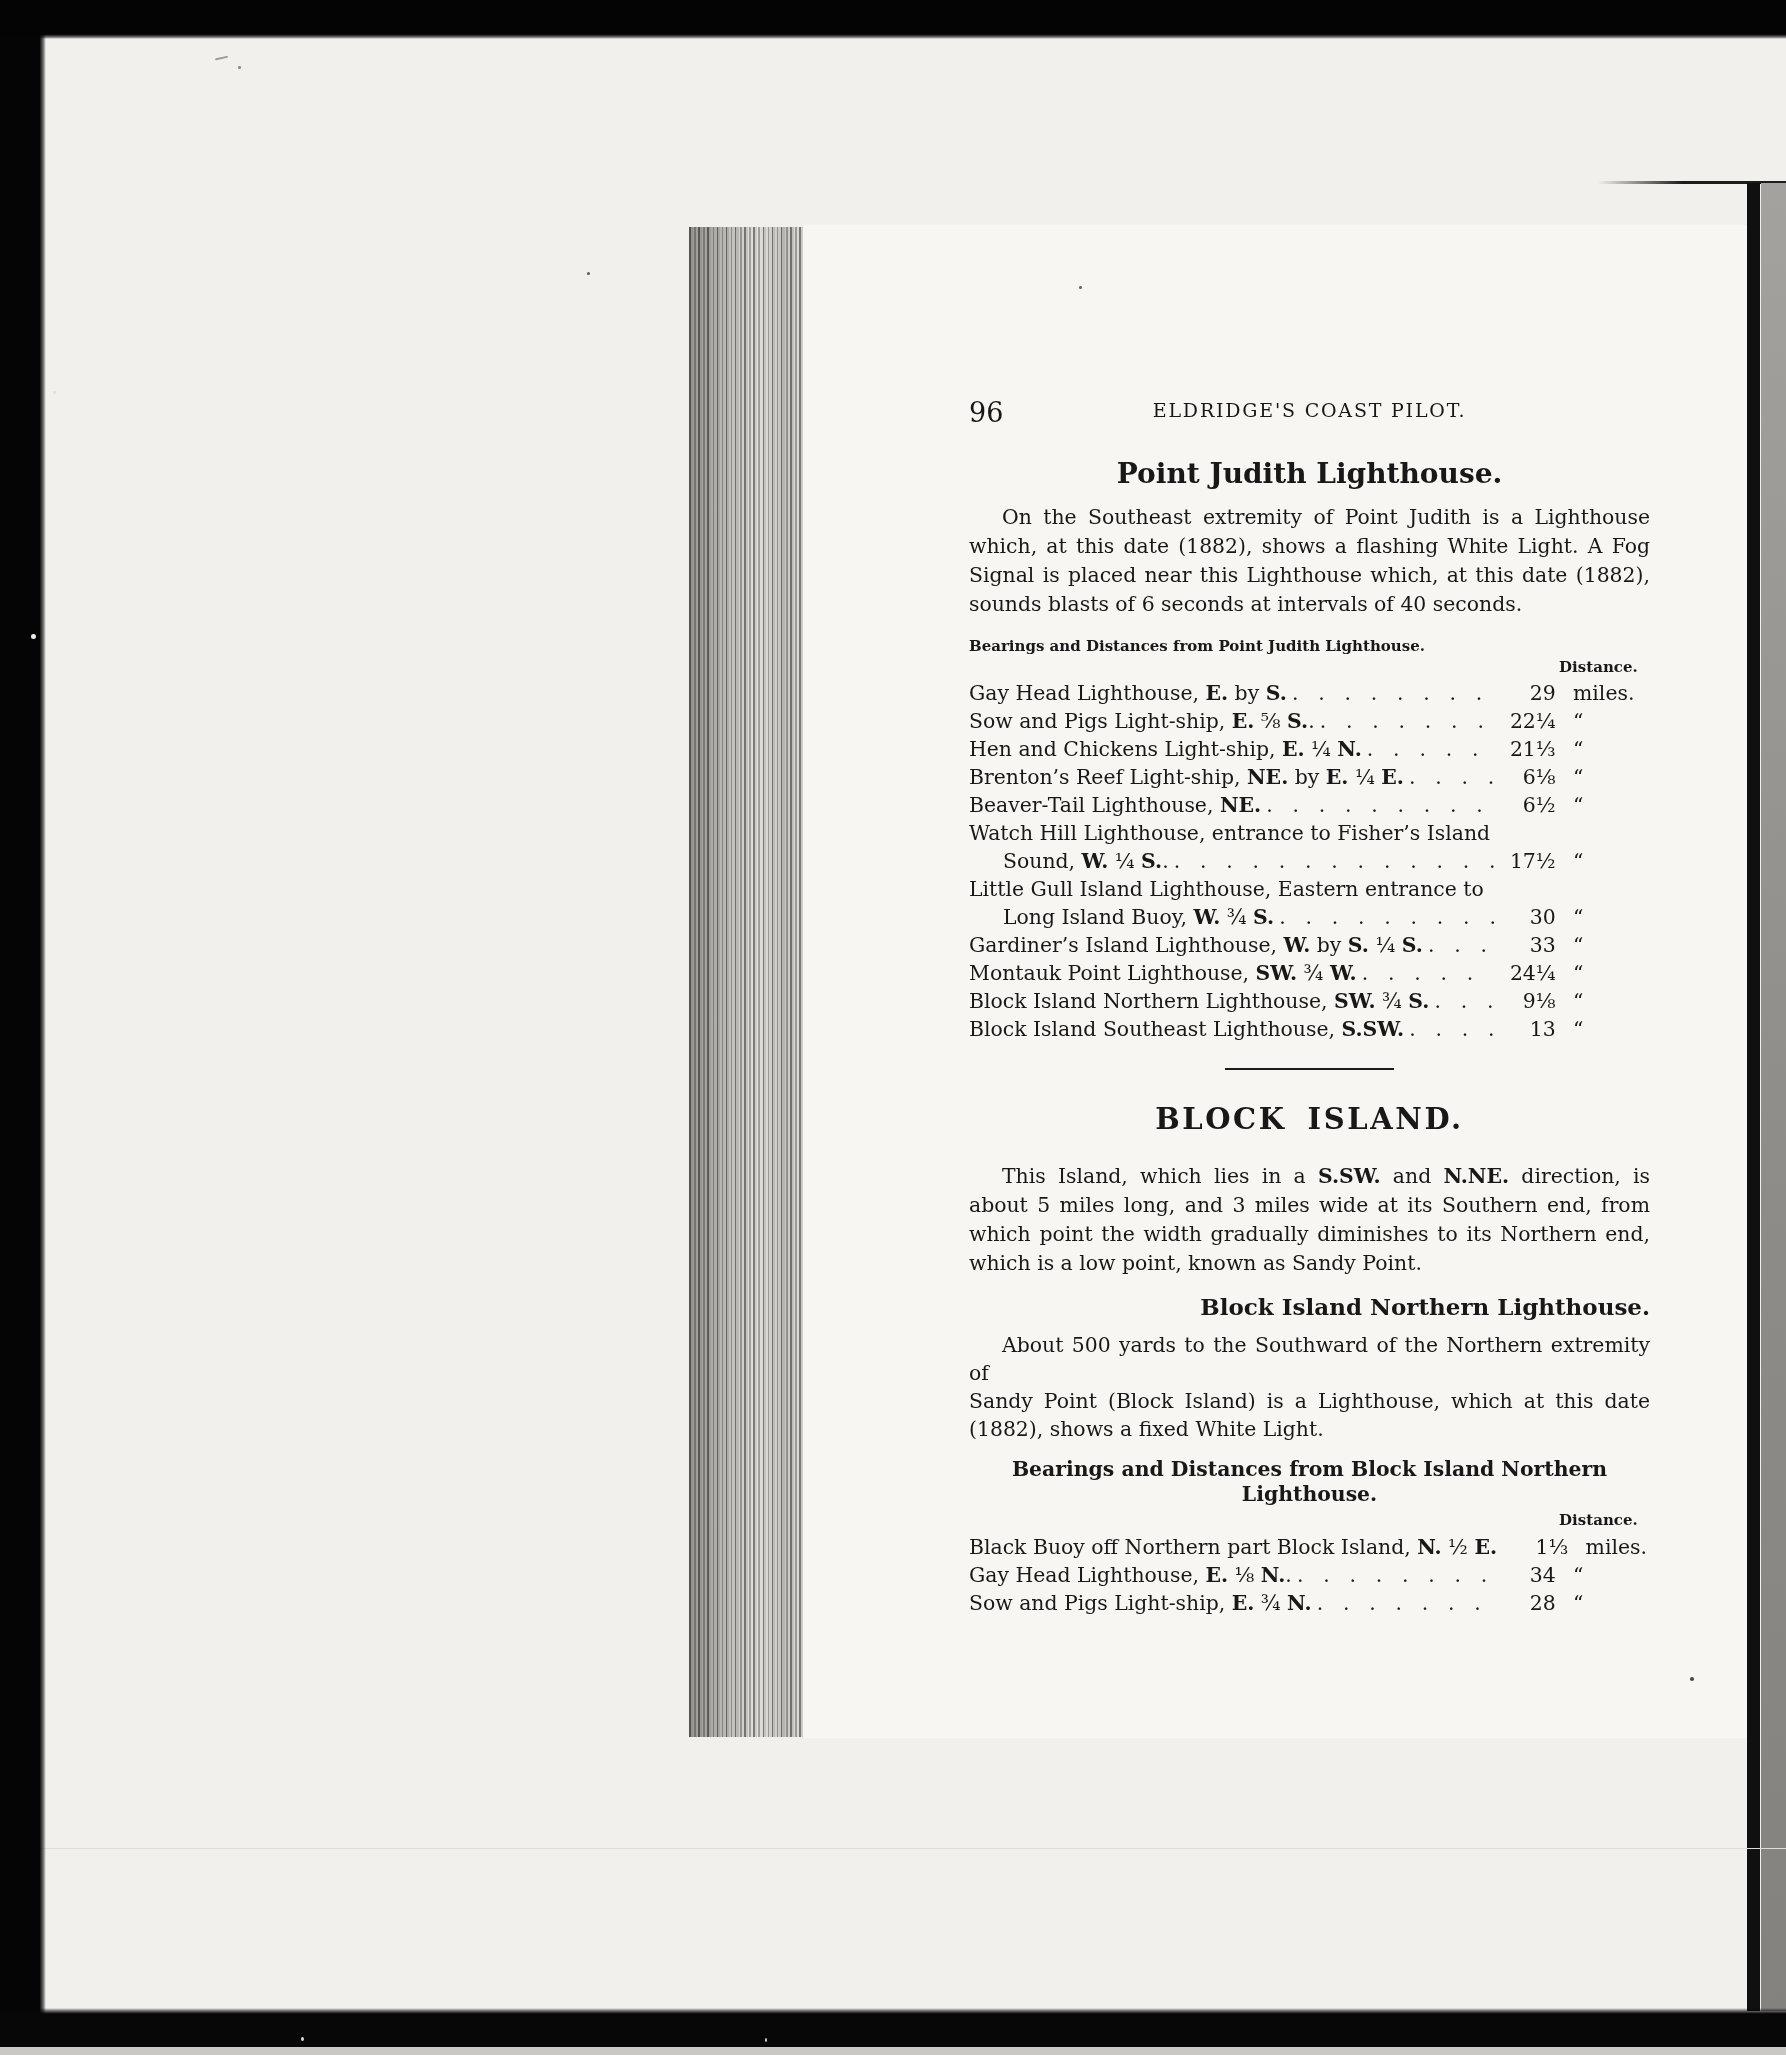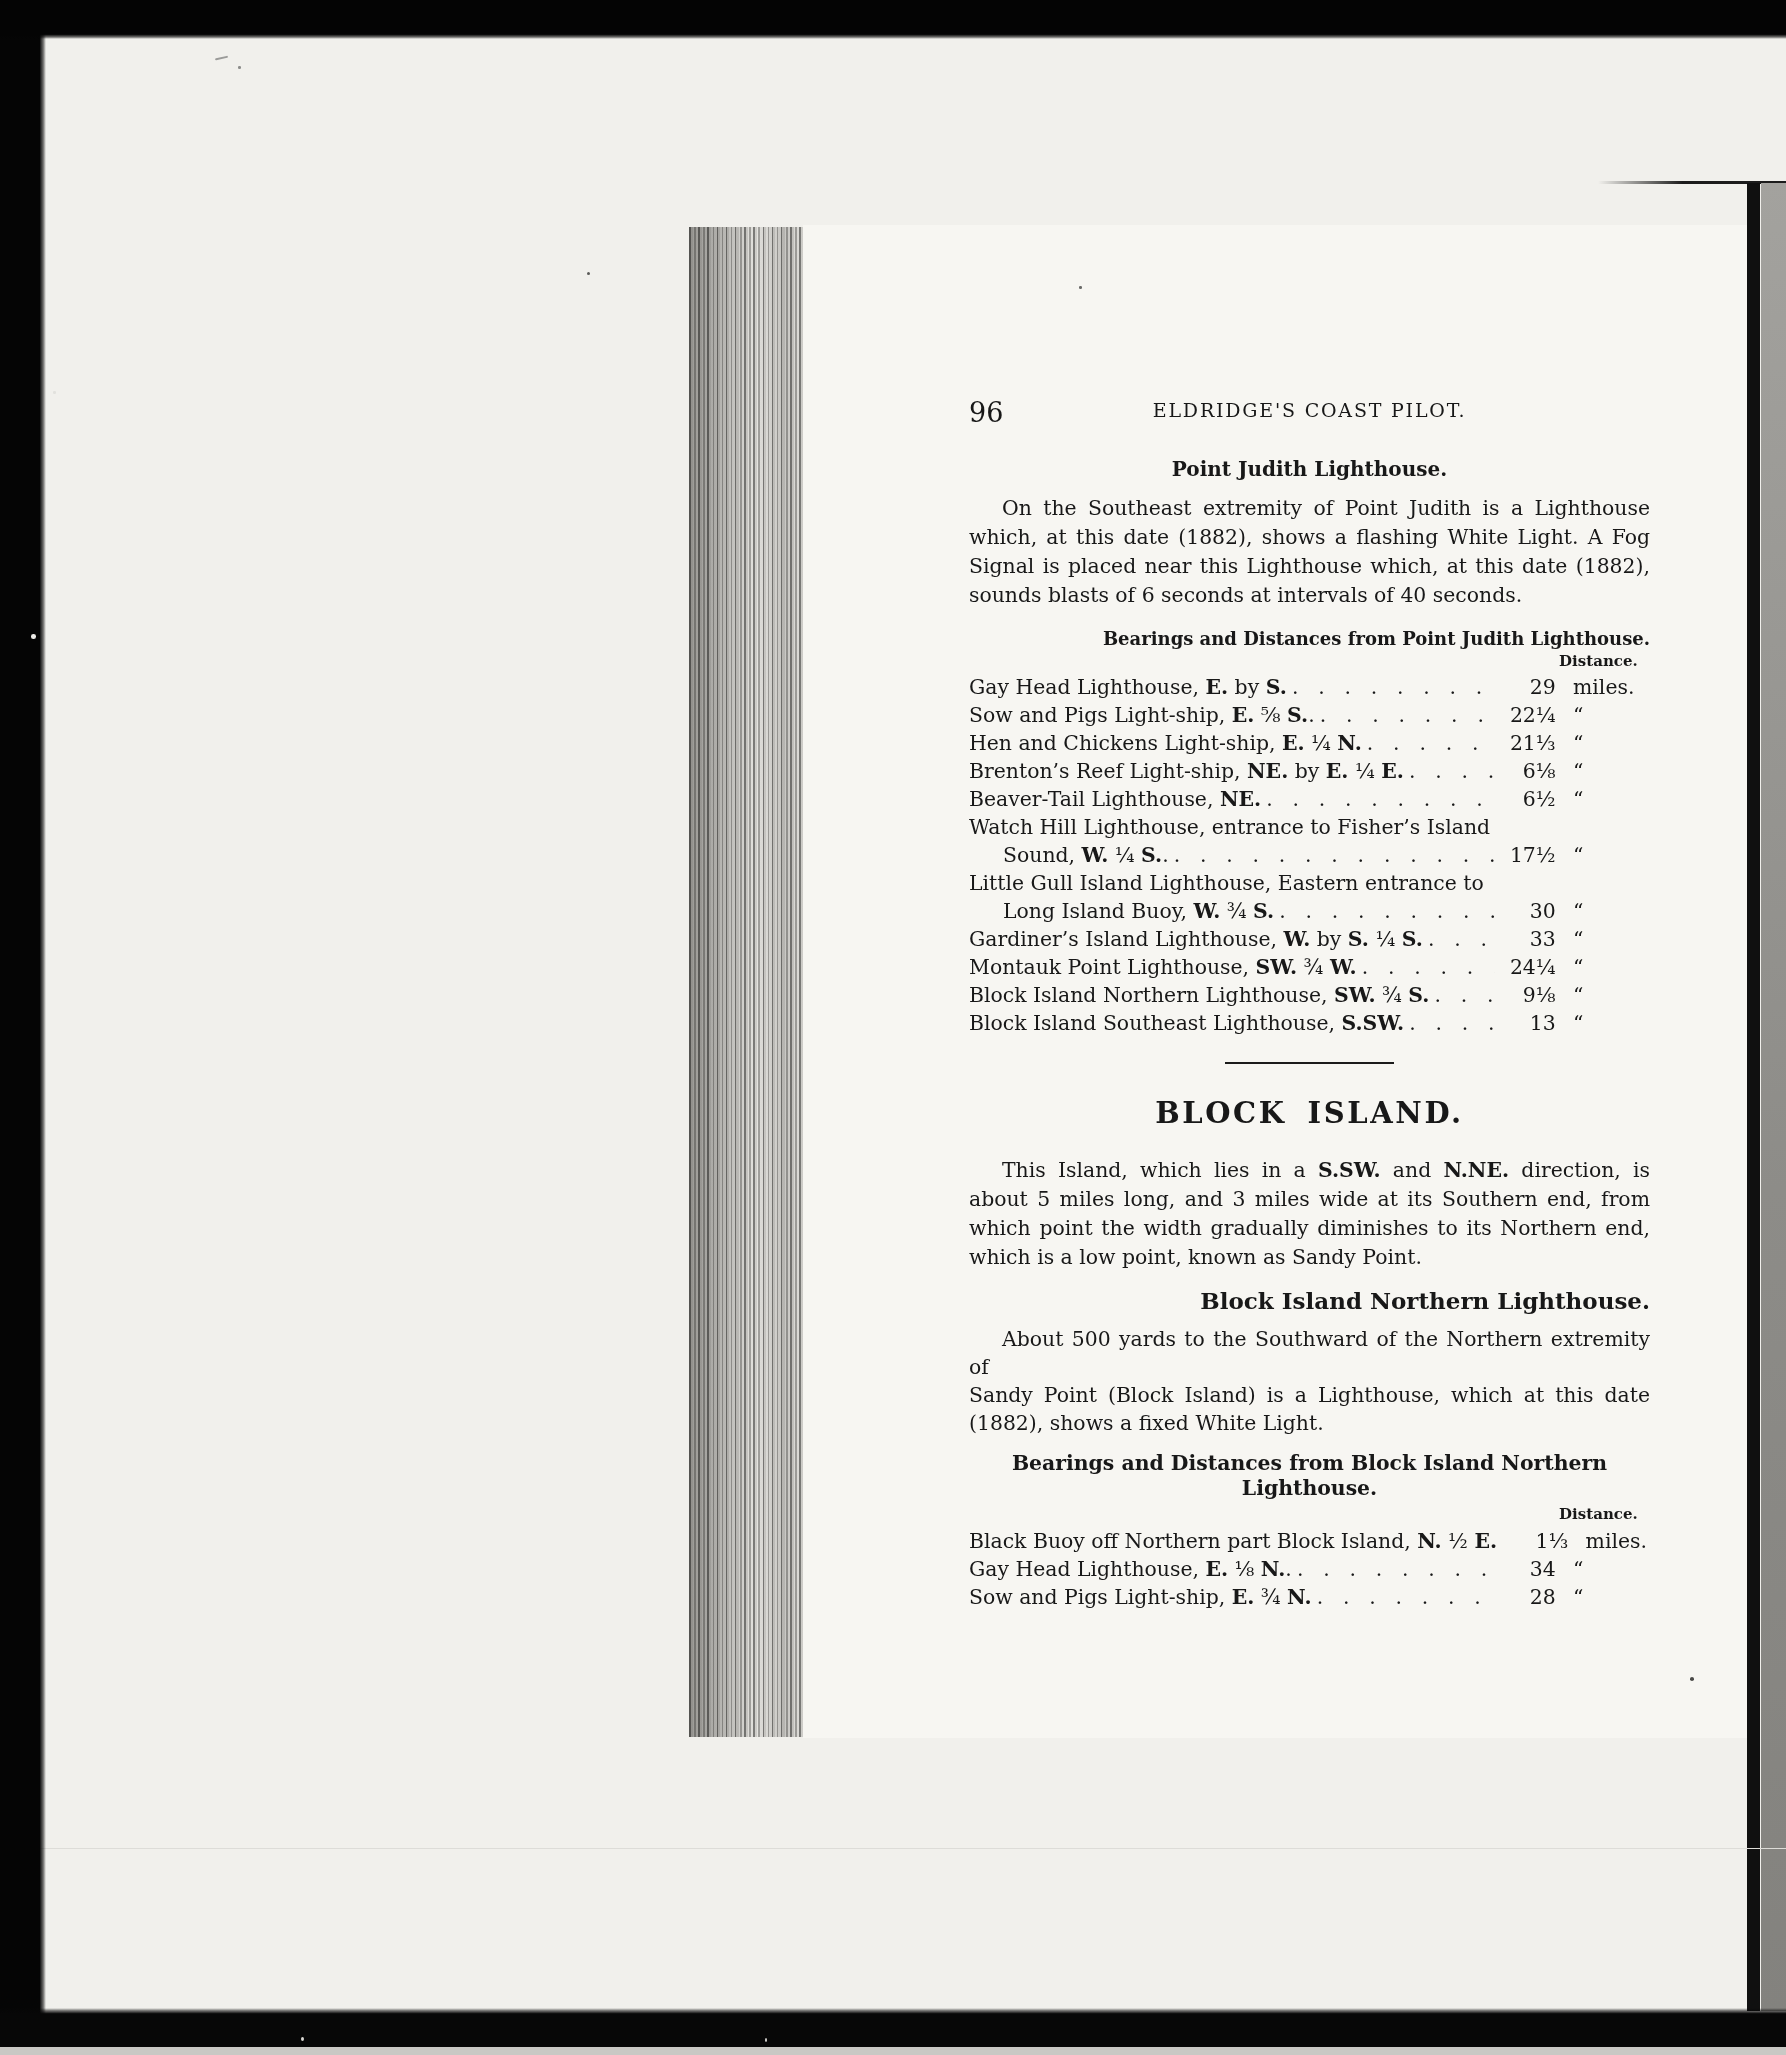--- a/index.html
+++ b/index.html
@@ -27,26 +27,26 @@
     background:linear-gradient(#a3a29e,#8d8c88 55%,#83827e);}
   .cover-topline{position:absolute;left:1598px;top:181px;width:188px;height:3.1px;
     background:linear-gradient(90deg,transparent,#1c1c1c 45%);}
   .artifact-line{position:absolute;left:0;top:1848px;width:1786px;height:1px;background:#dddcd8;}
   .speck{position:absolute;border-radius:50%;}
   
   .content{position:absolute;left:969px;top:397px;width:681px;}
   .runhead{position:relative;height:36px;}
   .pnum{font-size:27px;}
   .rtitle{position:absolute;left:0;right:0;top:2px;text-align:center;font-size:19px;letter-spacing:1.8px;}
-  .h-main{margin:23.5px 0 0;text-align:center;font-size:20px;font-weight:bold;}
+  .h-main{margin:23.5px 0 0;text-align:center;font-size:28px;font-weight:bold;}
   .para{margin-top:13.3px;font-size:20.4px;line-height:29px;}
   .pline{text-align:justify;text-align-last:justify;}
   .pline.indent{text-indent:33px;}
   .pline.last{text-align-last:left;}
-  .h-bear{margin-top:18.4px;text-align:right;font-size:18px;font-weight:bold;}
+  .h-bear{margin-top:18.4px;text-align:left;font-size:15px;font-weight:bold;}
   .h-bear2{margin-top:14px;text-align:center;font-size:20.4px;font-weight:bold;line-height:25.5px;}
   .dist-label{margin-top:3.1px;text-align:right;padding-right:12.3px;font-size:15px;font-weight:bold;}
   .rows{margin-top:3.1px;}
   .brow{display:flex;align-items:baseline;font-size:20.4px;line-height:28px;}
   .blabel{white-space:pre;}
   .blabel.ind{padding-left:34px;}
   .dir{font-weight:bold;}
   .leader{flex:1;overflow:hidden;white-space:nowrap;word-spacing:13.3px;padding:0 5.1px;}
   .leader.blank{color:transparent;}
   .bdist{width:61px;text-align:right;white-space:pre;flex:none;}

